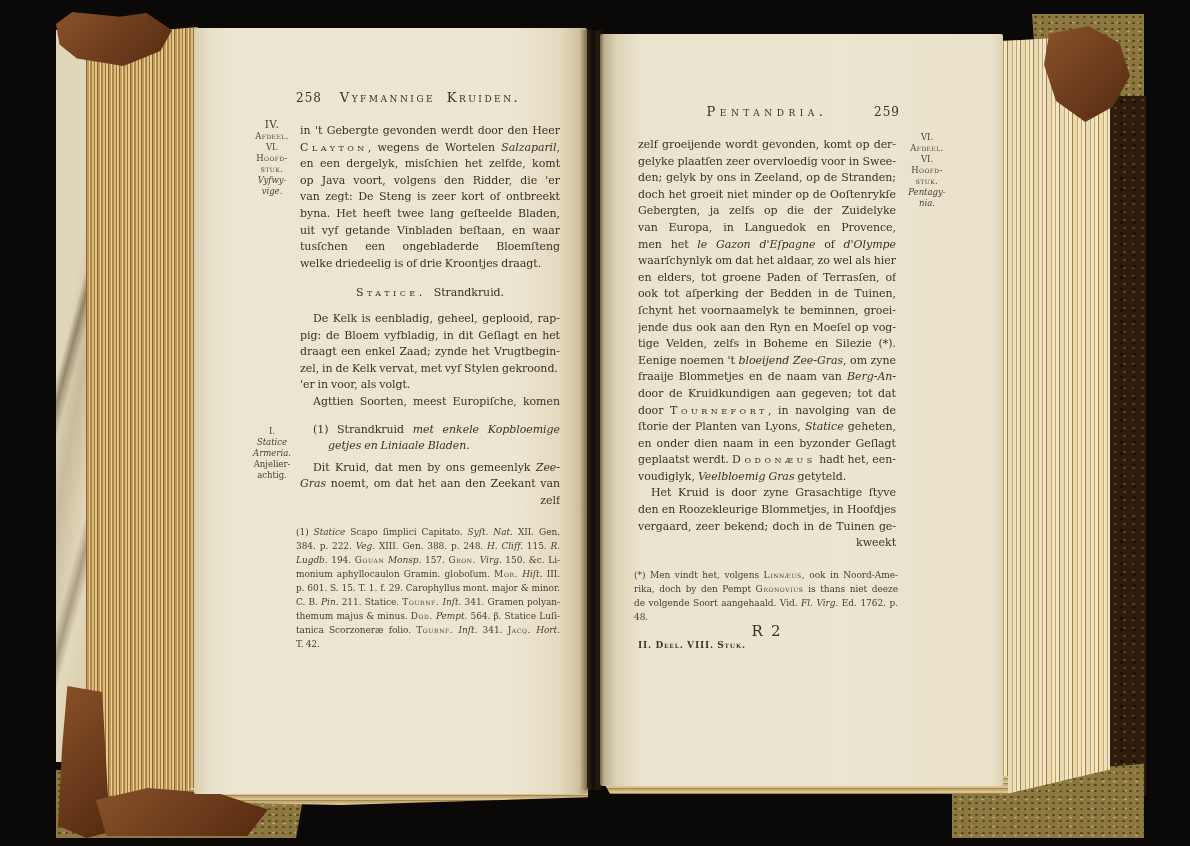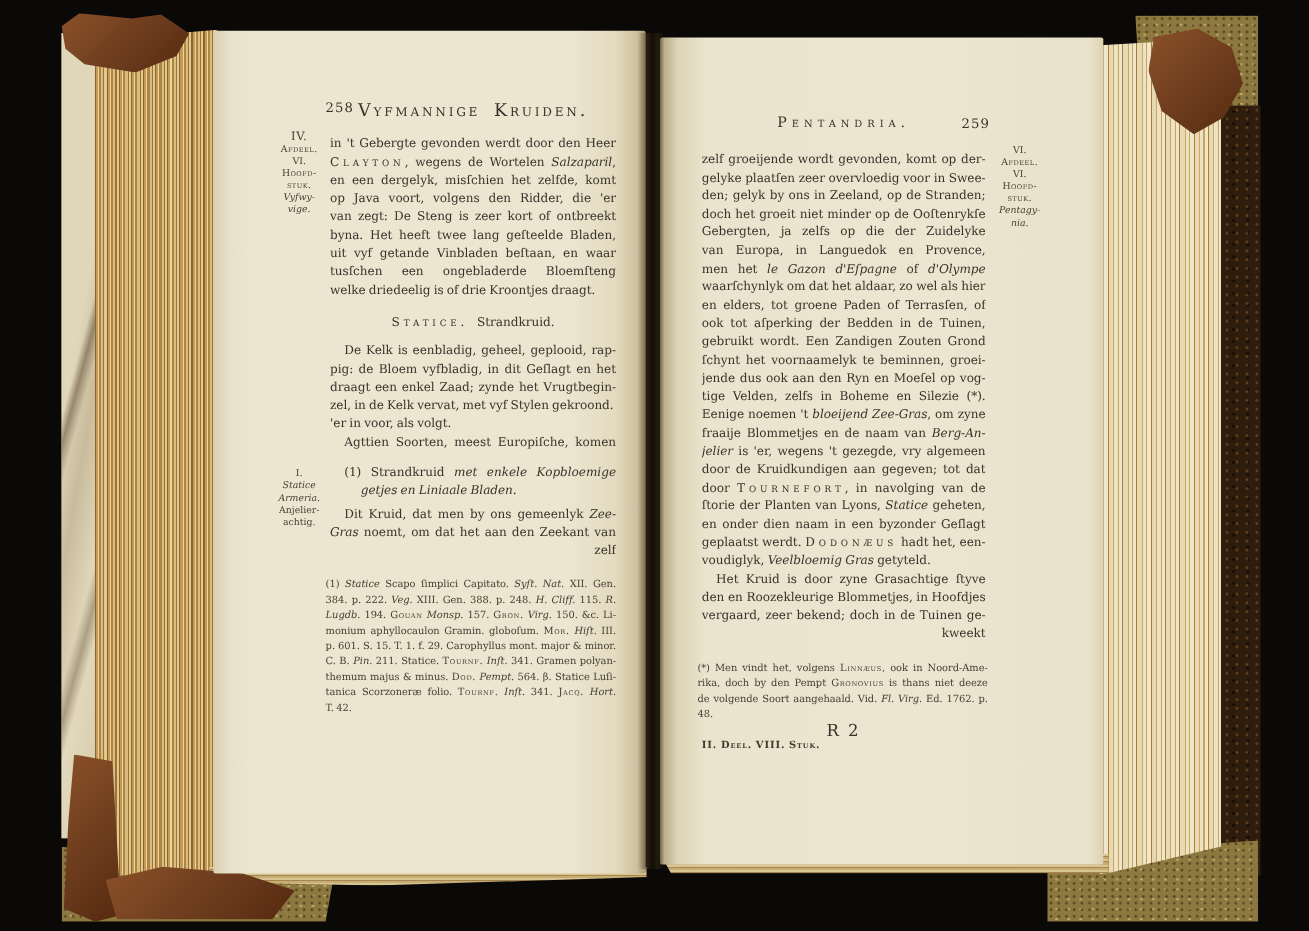--- a/index.html
+++ b/index.html
@@ -60,21 +60,21 @@
   .gutter{left:580px;top:30px;width:24px;height:760px;z-index:4;
     background:linear-gradient(90deg,rgba(40,28,12,0) 0,rgba(70,54,28,.5) 35%,rgba(22,14,5,.8) 55%,rgba(70,54,28,.4) 75%,rgba(40,28,12,0) 100%);}
 
   
   .content{position:absolute;z-index:5;color:#39322a;}
   .content.cl{left:194px;top:28px;width:393px;height:724px;}
   .content.cr{left:600px;top:40px;width:403px;height:752px;}
   .hdr{position:absolute;font-size:12px;letter-spacing:2px;}
   .cl .hdr{top:62px;left:106px;width:260px;text-align:center;}
   .cr .hdr{top:64px;left:38px;width:258px;text-align:center;}
-  .hdr .ttl{font-variant:small-caps;letter-spacing:2.5px;word-spacing:5px;font-size:16px;}
+  .hdr .ttl{font-variant:small-caps;letter-spacing:2.5px;word-spacing:5px;font-size:13px;}
   .cr .hdr .ttl{letter-spacing:4.5px;font-size:13px;}
   .hdr .num{position:absolute;top:1px;font-size:12px;letter-spacing:1px;}
   .cl .hdr .num{left:-4px;} .cr .hdr .num{right:-4px;}
 
   .col{position:absolute;}
   .cl .col{top:86px;left:106px;width:260px;}
   .cr .col{top:88px;left:38px;width:258px;}
   .line{overflow:hidden;height:16.6px;line-height:16.6px;font-size:11px;
         letter-spacing:-0.05px;word-spacing:-0.5px;}
   .a-j{text-align:justify;text-align-last:justify;}
@@ -216,27 +216,25 @@
           <div class="line a-j"><span class="">zelf groeijende wordt gevonden, komt op der-</span></div>
           <div class="line a-j"><span class="">gelyke plaatſen zeer overvloedig voor in Swee-</span></div>
           <div class="line a-j"><span class="">den; gelyk by ons in Zeeland, op de Stranden;</span></div>
           <div class="line a-j"><span class="">doch het groeit niet minder op de Ooſtenrykſe</span></div>
           <div class="line a-j"><span class="">Gebergten, ja zelfs op die der Zuidelyke deelen</span></div>
           <div class="line a-j"><span class="">van Europa, in Languedok en Provence, alwaar</span></div>
           <div class="line a-j"><span class="">men het </span><span class="it ">le Gazon d'Eſpagne</span><span class=""> of </span><span class="it ">d'Olympe</span></div>
           <div class="line a-j"><span class="">waarſchynlyk om dat het aldaar, zo wel als hier</span></div>
           <div class="line a-j"><span class="">en elders, tot groene Paden of Terrasſen, of</span></div>
           <div class="line a-j"><span class="">ook tot aſperking der Bedden in de Tuinen,</span></div>
-          <div class="line a-j"><span class="">gebruikt wordt. Een Zandigen Zouten Grond</span></div>
           <div class="line a-j"><span class="">ſchynt het voornaamelyk te beminnen, groei-</span></div>
           <div class="line a-j"><span class="">jende dus ook aan den Ryn en Moeſel op vog-</span></div>
           <div class="line a-j"><span class="">tige Velden, zelfs in Boheme en Silezie (*).</span></div>
           <div class="line a-j"><span class="">Eenige noemen 't </span><span class="it ">bloeijend Zee-Gras</span><span class="">, om zyne</span></div>
           <div class="line a-j"><span class="">fraaije Blommetjes en de naam van </span><span class="it ">Berg-An-</span></div>
-          <div class="line a-j"><span class="it ">jelier</span><span class=""> is 'er, wegens 't gezegde, vry algemeen</span></div>
           <div class="line a-j"><span class="">door de Kruidkundigen aan gegeven; tot dat het</span></div>
           <div class="line a-j"><span class="">door </span><span class="sc spc ">Tournefort</span><span class="">, in navolging van de Hi-</span></div>
           <div class="line a-j"><span class="">ſtorie der Planten van Lyons, </span><span class="it ">Statice</span><span class=""> geheten,</span></div>
           <div class="line a-j"><span class="">en onder dien naam in een byzonder Geſlagt</span></div>
           <div class="line a-j"><span class="">geplaatst werdt. </span><span class="sc spc ">Dodonæus</span><span class=""> hadt het, een-</span></div>
           <div class="line a-l"><span class="">voudiglyk, </span><span class="it ">Veelbloemig Gras</span><span class=""> getyteld.</span></div>
         </div>
       <div class="blk">
           <div class="line a-j ind1"><span class="">Het Kruid is door zyne Grasachtige ſtyve Bla-</span></div>
           <div class="line a-j"><span class="">den en Roozekleurige Blommetjes, in Hoofdjes</span></div>

